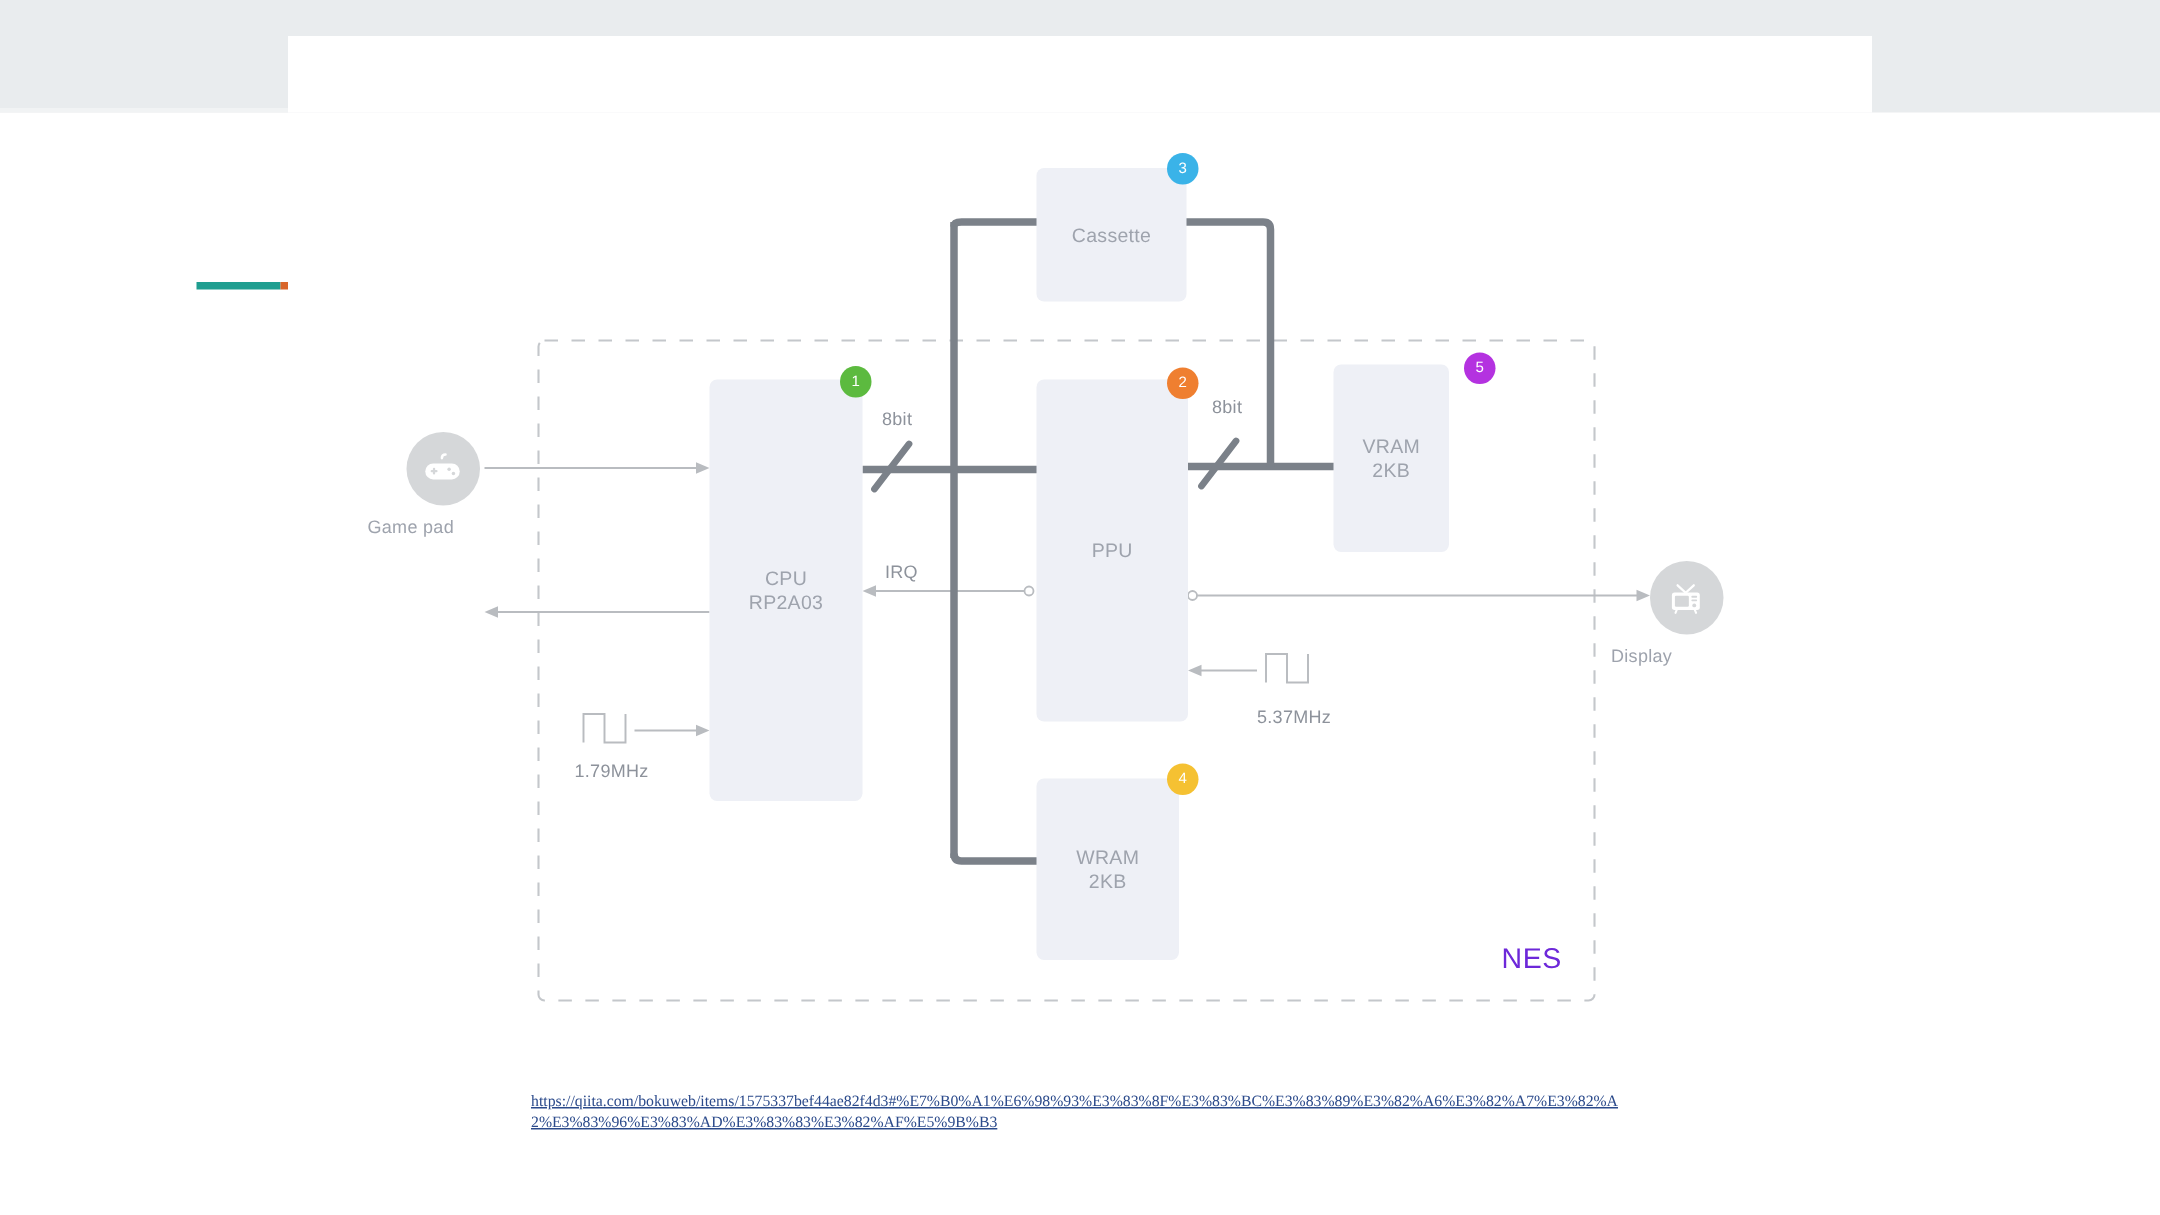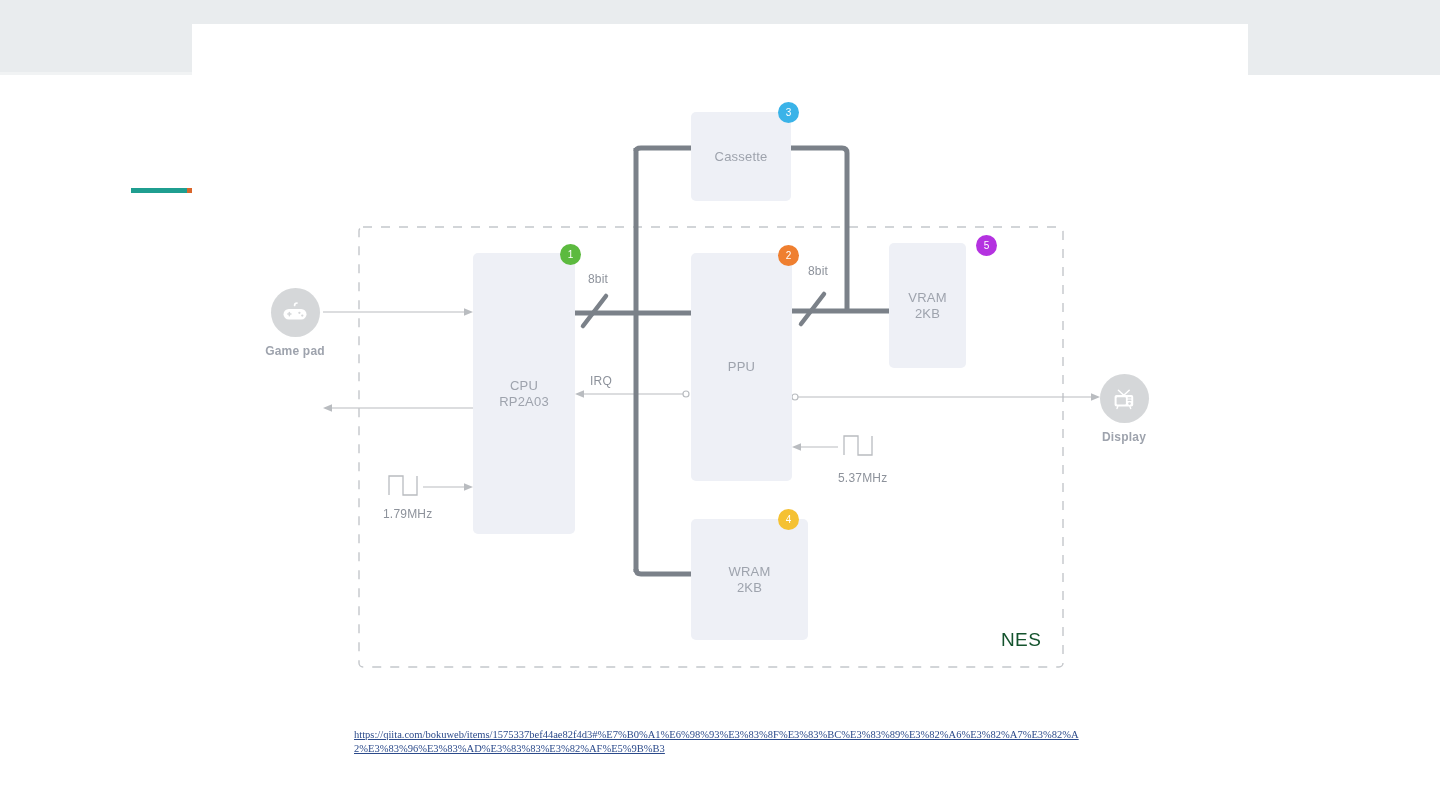--- a/index.html
+++ b/index.html
@@ -67,21 +67,21 @@
     font-size: 13px;
     line-height: 16px;
     text-align: center;
     letter-spacing: 0.2px;
   }
   .chip .chip-label-2 { display: block; }
 
   #chip-cpu     { left: 473px; top: 253px; width: 102px; height: 281px; }
   #chip-ppu     { left: 691px; top: 253px; width: 101px; height: 228px; text-align: center; }
   #chip-cassette{ left: 691px; top: 112px; width: 100px; height: 89px; text-align: center; }
-  #chip-wram    { left: 691px; top: 519px; width: 117px; height: 121px; }
+  #chip-wram    { left: 691px; top: 519px; width: 95px; height: 121px; }
   #chip-vram    { left: 889px; top: 243px; width: 77px; height: 125px; }
 
   
   .badge {
     position: absolute;
     width: 21px; height: 21px;
     border-radius: 50%;
     color: #ffffff;
     font-size: 10px;
     line-height: 21px;
@@ -91,22 +91,20 @@
   #badge-1 { left: 560px; top: 244px; }
   #badge-2 { left: 778px; top: 245px; }
   #badge-3 { left: 778px; top: 102px; }
   #badge-4 { left: 778px; top: 509px; }
   #badge-5 { left: 976px; top: 235px; }
 
   
   .peripheral {
     position: absolute;
     width: 100px;
-    text-align: center;
-    font-weight: bold;
   }
   .peripheral .disc {
     width: 49px; height: 49px;
     border-radius: 50%;
     background: #d5d7d9;
     margin: 0 auto;
     display: flex;
     align-items: center;
     justify-content: center;
   }
@@ -131,21 +129,21 @@
   #label-8bit-left  { left: 588px; top: 272px; }
   #label-8bit-right { left: 808px; top: 264px; }
   #label-irq        { left: 590px; top: 374px; }
   #label-clk-cpu    { left: 383px; top: 507px; }
   #label-clk-ppu    { left: 838px; top: 471px; }
 
   #label-nes {
     position: absolute;
     left: 1001px; top: 629px;
     font-size: 19px;
-    color: #14532d;
+    color: #6d28d9;
     letter-spacing: 0.4px;
   }
 
   
   #source-link {
     position: absolute;
     left: 354px; top: 728px;
     width: 730px;
     font-size: 10.5px;
     line-height: 14px;

